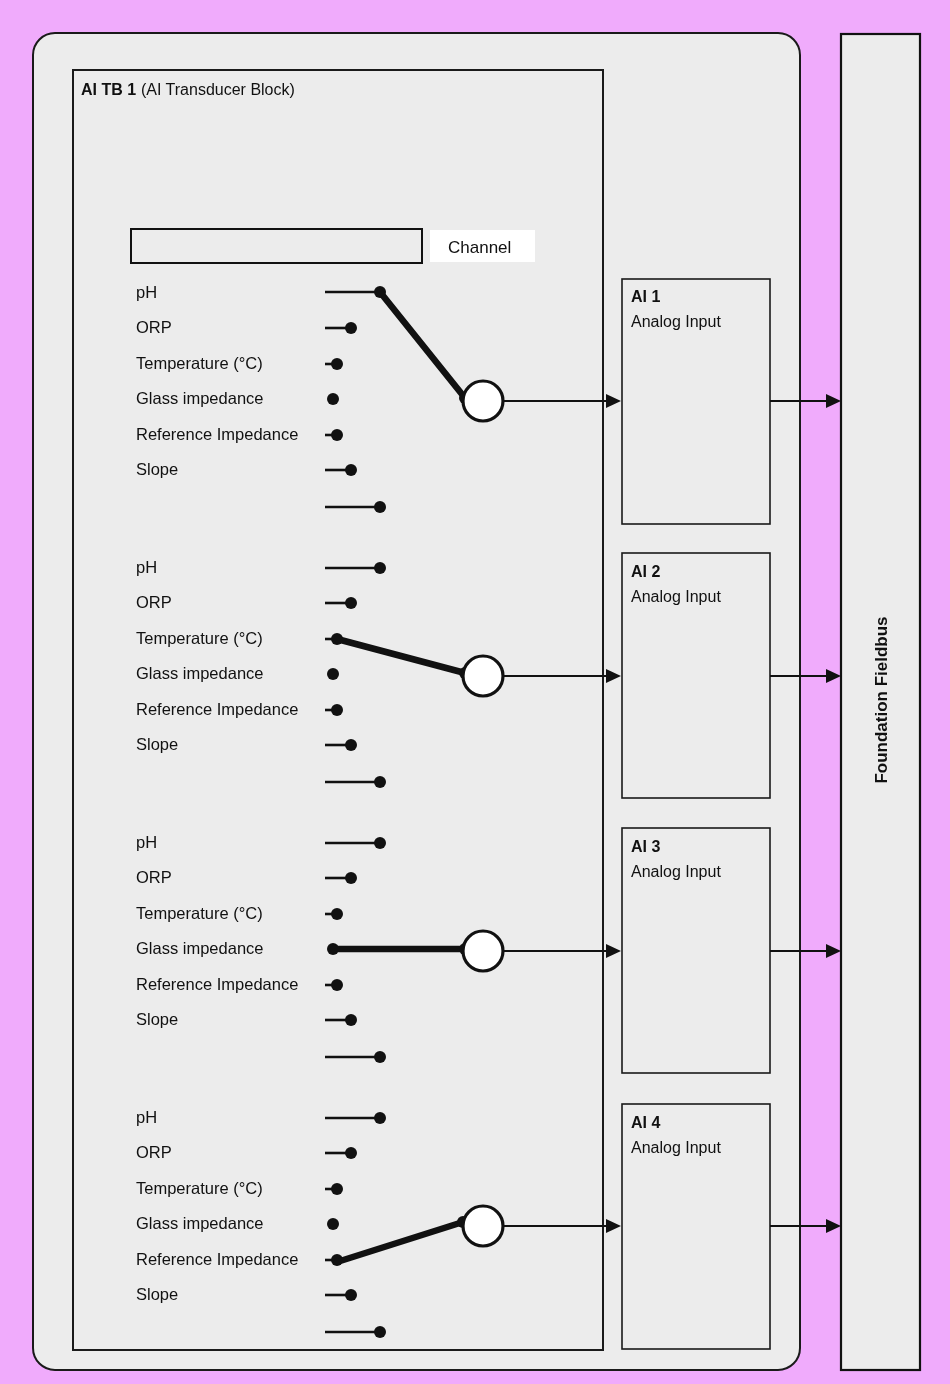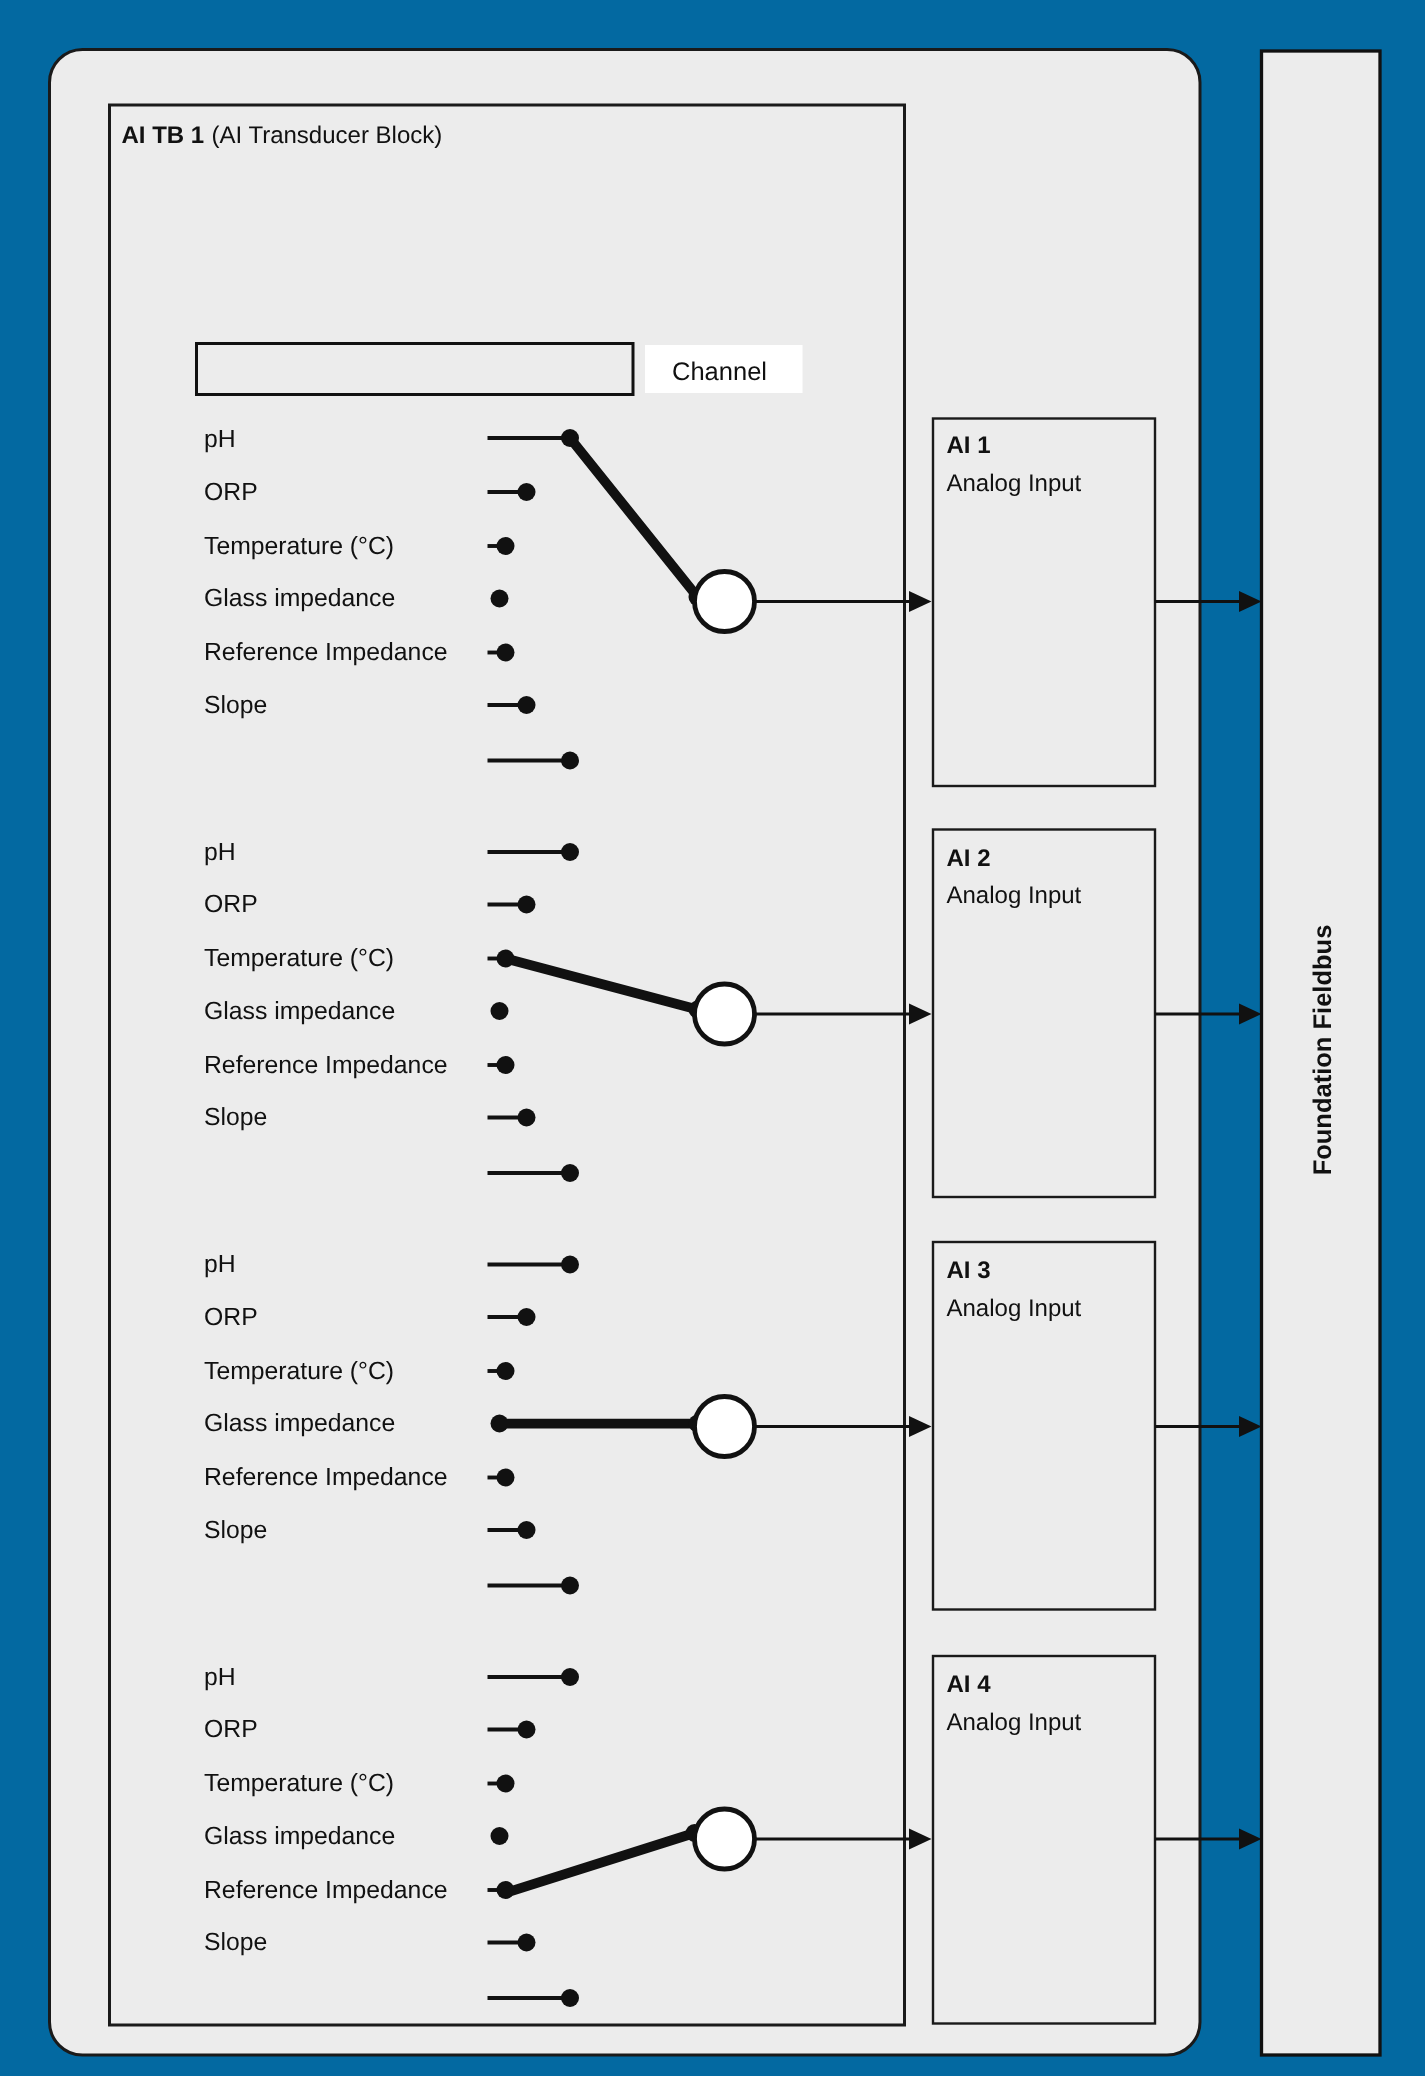--- a/index.html
+++ b/index.html
@@ -7,21 +7,21 @@
     padding: 0;
     background: #ffffff;
   }
   body {
     font-family: "Liberation Sans", sans-serif;
   }
   #diagram-root {
     position: relative;
     width: 950px;
     height: 1384px;
-    background: #0369a1;
+    background: #f0abfc;
     overflow: hidden;
   }
   svg#diagram {
     display: block;
     width: 950px;
     height: 1384px;
   }
   .panel-fill { fill: #ececec; stroke: #1a1a1a; stroke-width: 2; }
   .inner-box  { fill: #ececec; stroke: #1a1a1a; stroke-width: 2; }
   .ai-box     { fill: #ececec; stroke: #1a1a1a; stroke-width: 1.6; }

